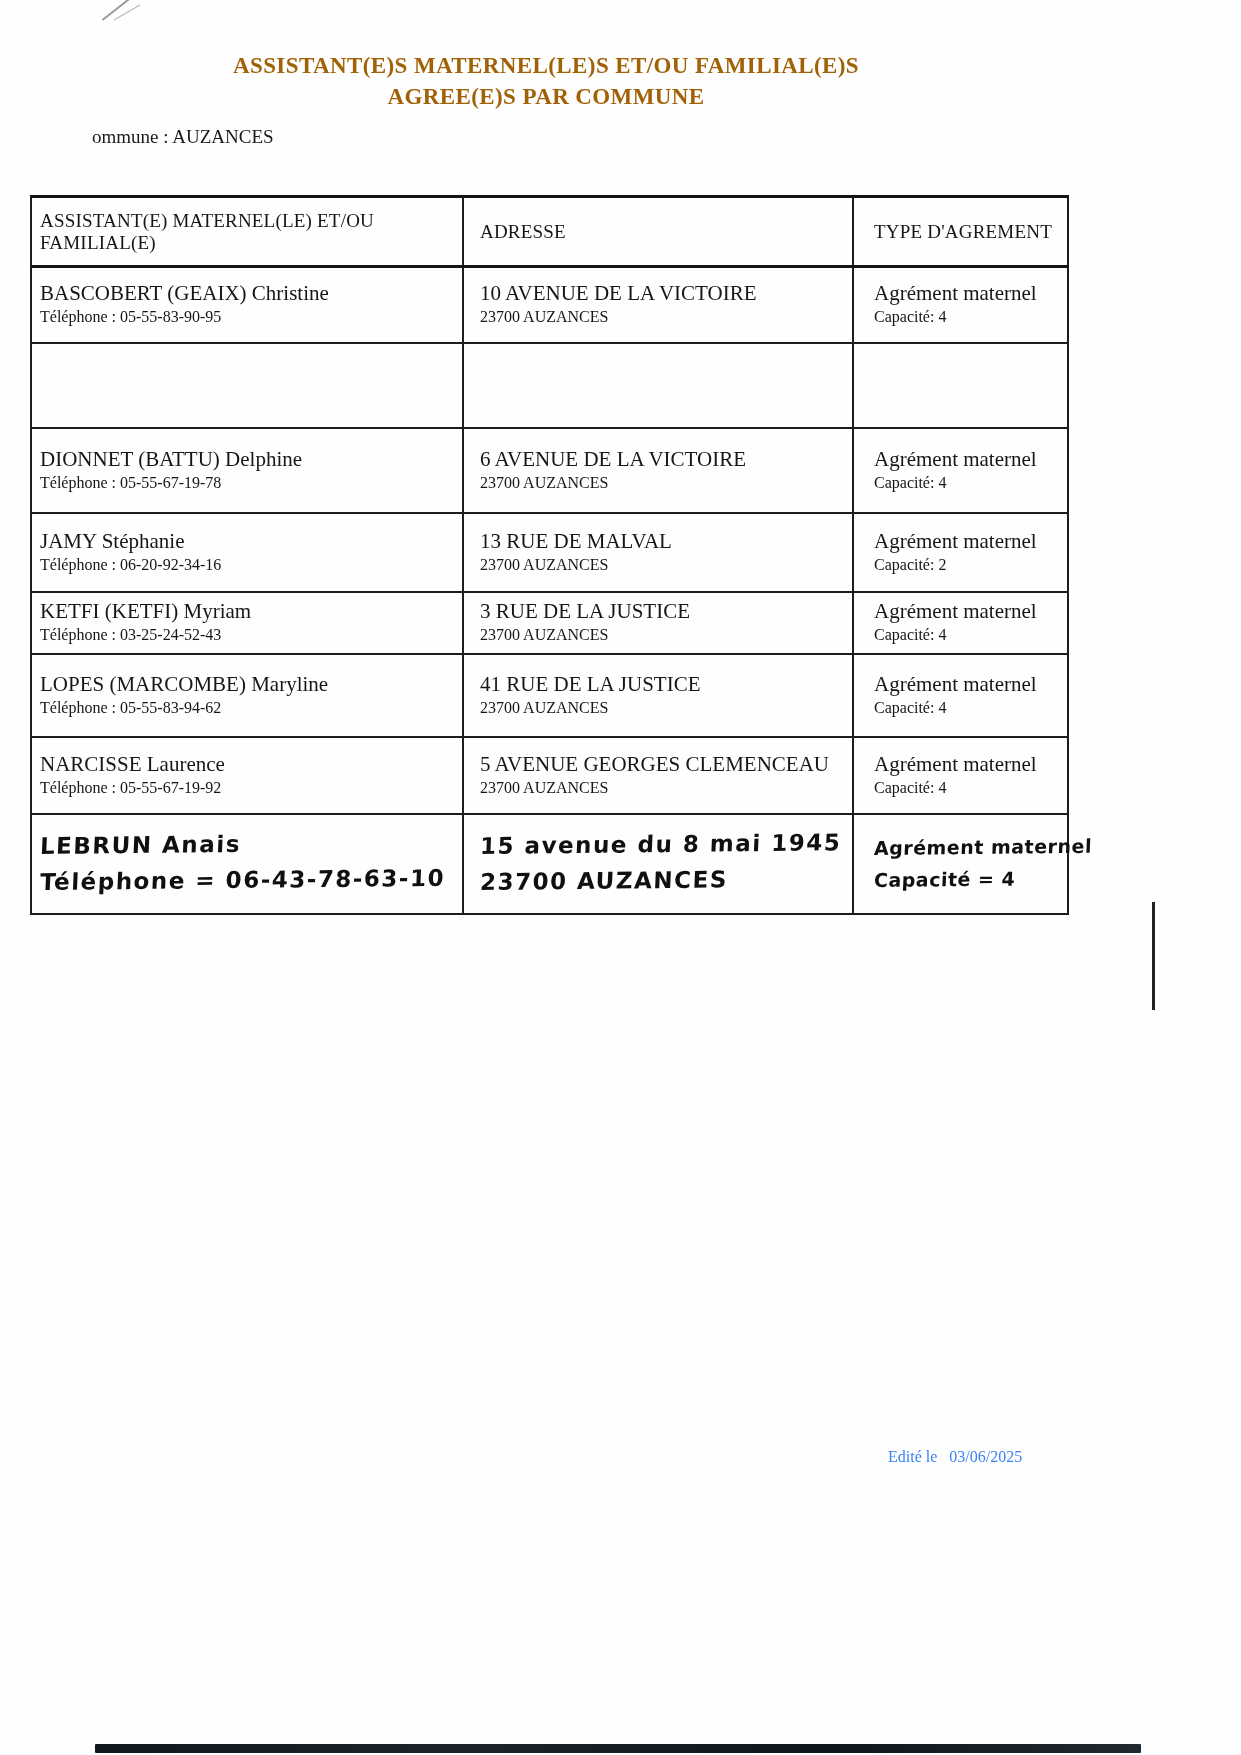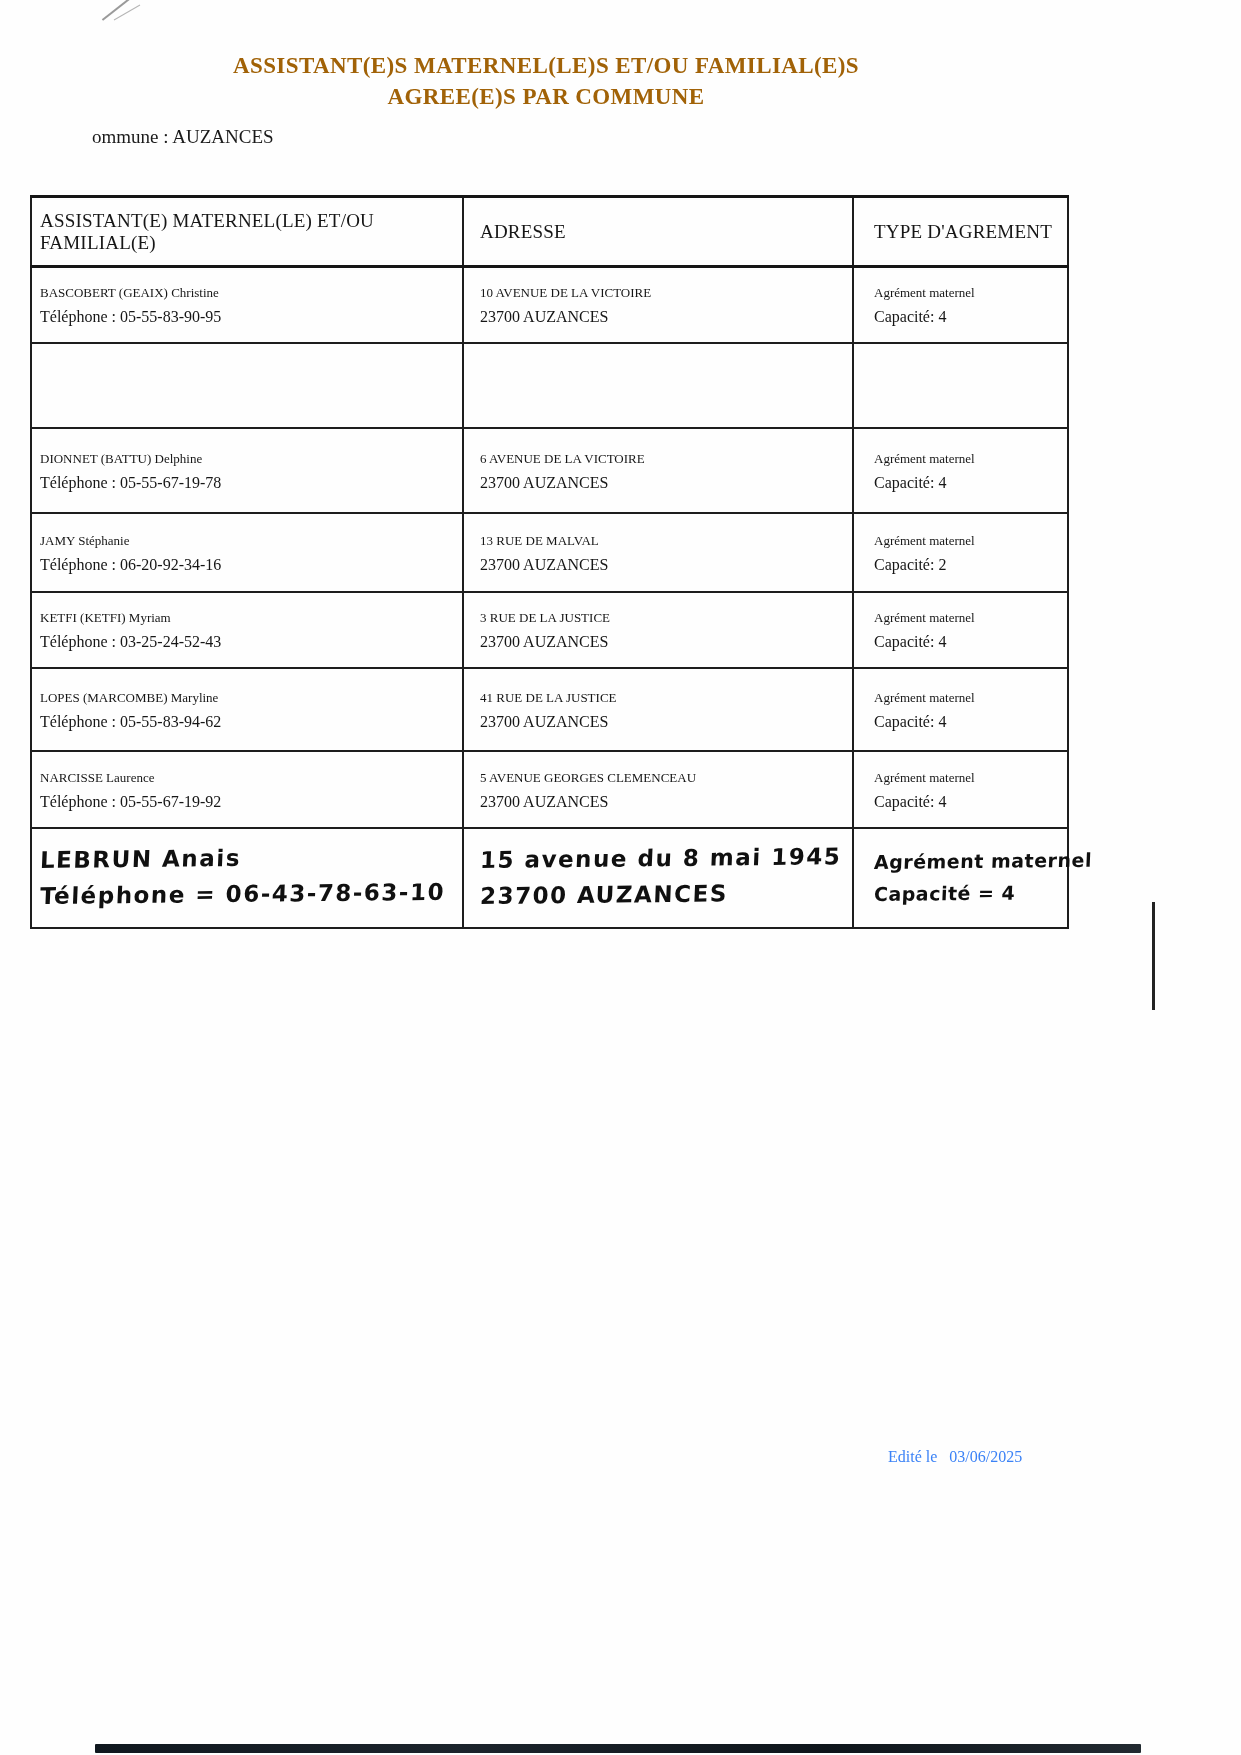--- a/index.html
+++ b/index.html
@@ -79,26 +79,26 @@
     letter-spacing: 0.2px;
   }
   table.listing td.col2, table.listing th.col2 { padding-left: 16px; }
   table.listing td.col3, table.listing th.col3 { padding-left: 20px; }
 
   tr.h-header { height: 70px; }
   tr.h-r1 { height: 76px; }
   tr.h-r2 { height: 85px; }
   tr.h-r3 { height: 85px; }
   tr.h-r4 { height: 79px; }
-  tr.h-r5 { height: 76px; margin-left: 6px; }
+  tr.h-r5 { height: 62px; margin-left: 6px; }
   tr.h-r6 { height: 83px; }
   tr.h-r7 { height: 77px; }
   tr.h-r8 { height: 100px; }
 
-  .cell-line1 { display: block; font-size: 13px; line-height: 24px; }
+  .cell-line1 { display: block; font-size: 21px; line-height: 24px; }
   .cell-line2 { display: block; font-size: 16px; line-height: 23px; }
 
   tr.handwritten td { font-family: "DejaVu Sans", sans-serif; }
   tr.handwritten .cell-line1,
   tr.handwritten .cell-line2 {
     font-weight: bold;
     font-size: 23px;
     line-height: 36px;
     letter-spacing: 1.5px;
     color: #101010;

